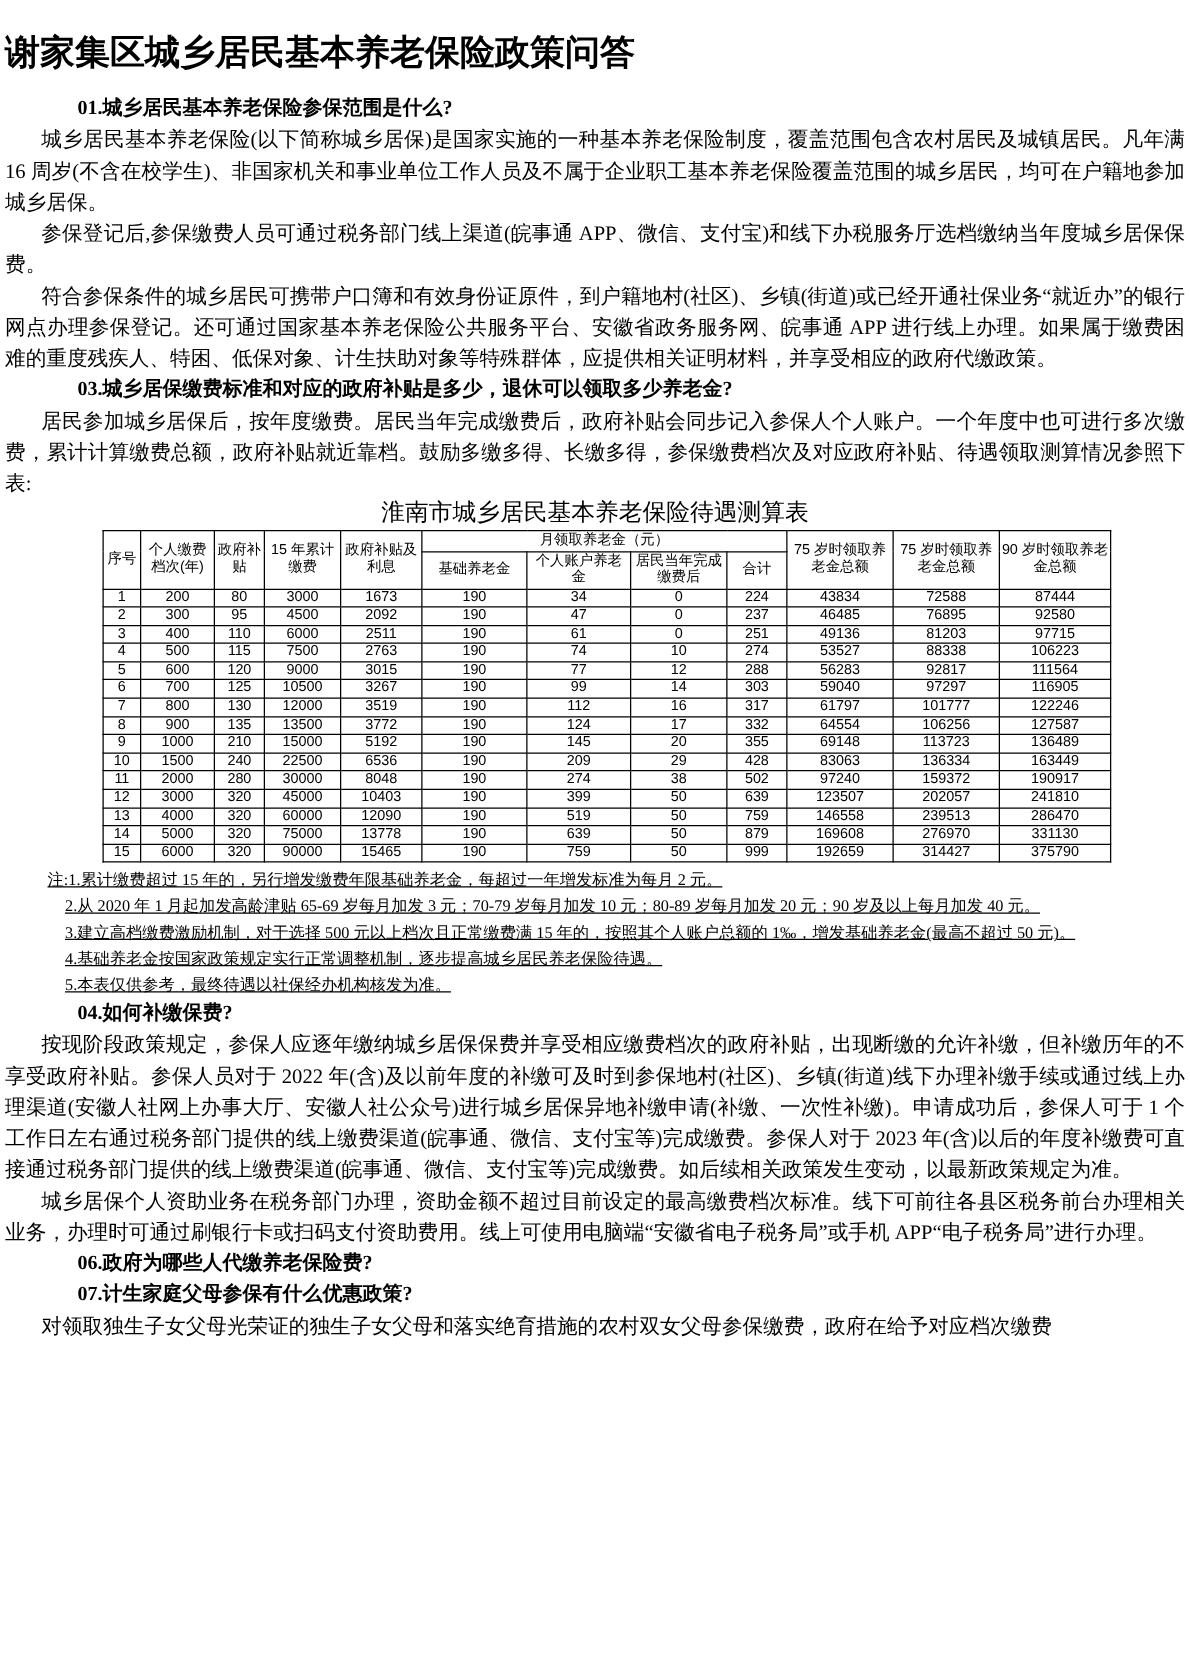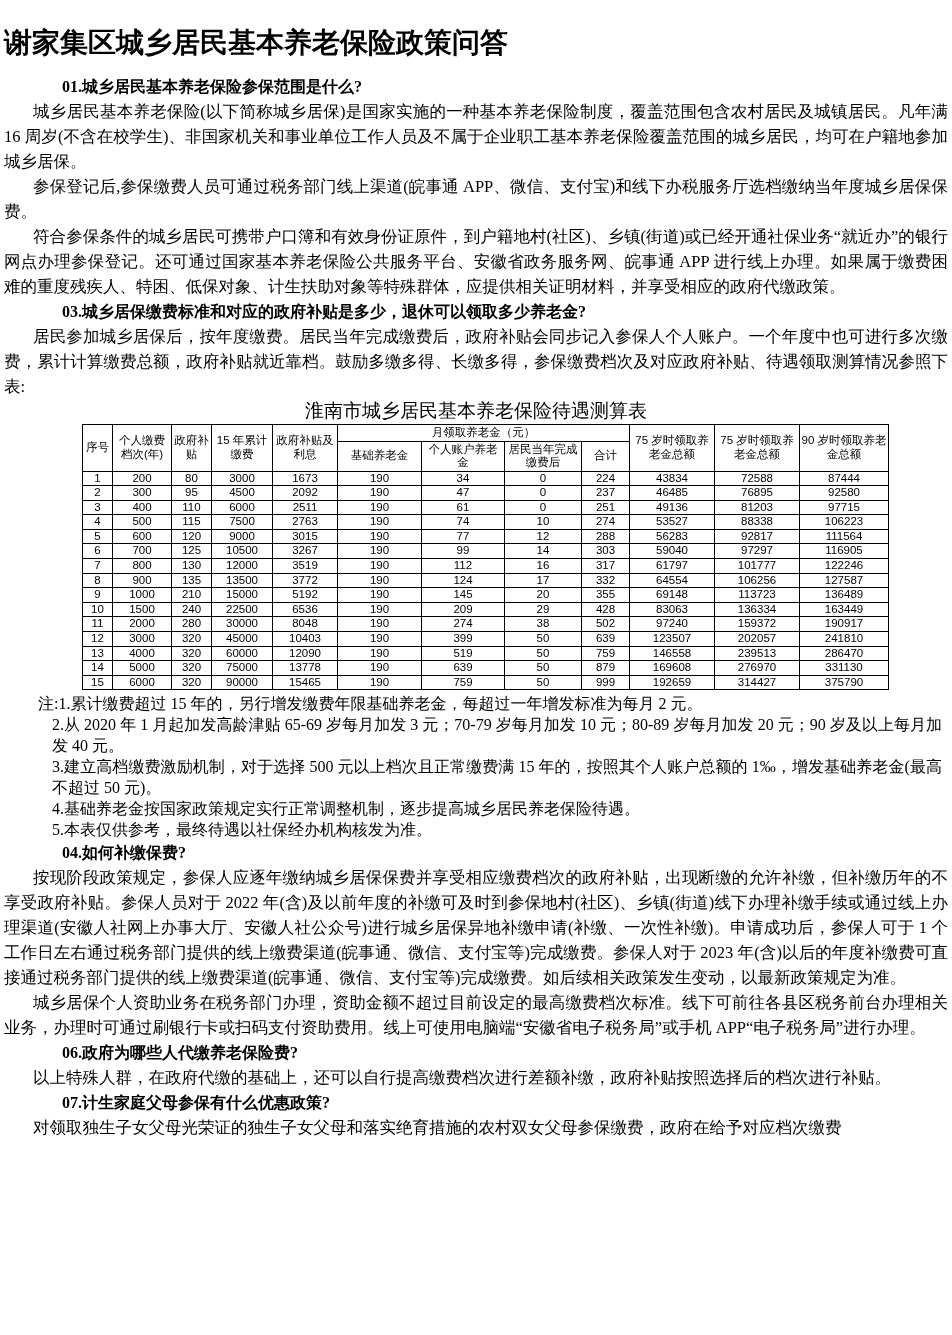--- a/index.html
+++ b/index.html
@@ -50,23 +50,24 @@
     font-weight:normal;
     font-size:11.5px;
     text-align:center;
     vertical-align:middle;
     padding:0;
     overflow:hidden;
   }
   table.benefits thead th{line-height:13.5px;padding:1px 1px;}
   table.benefits tbody td{line-height:13.6px;height:13.6px;}
   .notes{
-    font-size:16px;
+    font-size:13px;
     line-height:21px;
     padding:3px 6px 0 34px;
+    text-decoration:underline;
   }
   .notes .note{padding-left:14px;text-align:justify;}
   .notes .note:first-child{padding-left:0;}
 </style>
 </head>
 <body>
 
 <div class="page">
 
   <h1 class="doc-title">谢家集区城乡居民基本养老保险政策问答</h1>
@@ -337,18 +338,17 @@
       <div class="note">4.基础养老金按国家政策规定实行正常调整机制，逐步提高城乡居民养老保险待遇。</div>
       <div class="note">5.本表仅供参考，最终待遇以社保经办机构核发为准。</div>
     </div>
 
   <h2 class="q">04.如何补缴保费?</h2>
   <p class="para">按现阶段政策规定，参保人应逐年缴纳城乡居保保费并享受相应缴费档次的政府补贴，出现断缴的允许补缴，但补缴历年的不享受政府补贴。参保人员对于 2022 年(含)及以前年度的补缴可及时到参保地村(社区)、乡镇(街道)线下办理补缴手续或通过线上办理渠道(安徽人社网上办事大厅、安徽人社公众号)进行城乡居保异地补缴申请(补缴、一次性补缴)。申请成功后，参保人可于 1 个工作日左右通过税务部门提供的线上缴费渠道(皖事通、微信、支付宝等)完成缴费。参保人对于 2023 年(含)以后的年度补缴费可直接通过税务部门提供的线上缴费渠道(皖事通、微信、支付宝等)完成缴费。如后续相关政策发生变动，以最新政策规定为准。</p>
 
   <p class="para">城乡居保个人资助业务在税务部门办理，资助金额不超过目前设定的最高缴费档次标准。线下可前往各县区税务前台办理相关业务，办理时可通过刷银行卡或扫码支付资助费用。线上可使用电脑端“安徽省电子税务局”或手机 APP“电子税务局”进行办理。</p>
 
   <h2 class="q">06.政府为哪些人代缴养老保险费?</h2>
-  <p class="para">以上特殊人群，在政府代缴的基础上，还可以自行提高缴费档次进行差额补缴，政府补贴按照选择后的档次进行补贴。</p>
 
   <h2 class="q">07.计生家庭父母参保有什么优惠政策?</h2>
   <p class="para">对领取独生子女父母光荣证的独生子女父母和落实绝育措施的农村双女父母参保缴费，政府在给予对应档次缴费</p>
 
 </div>
 
 </body></html>

